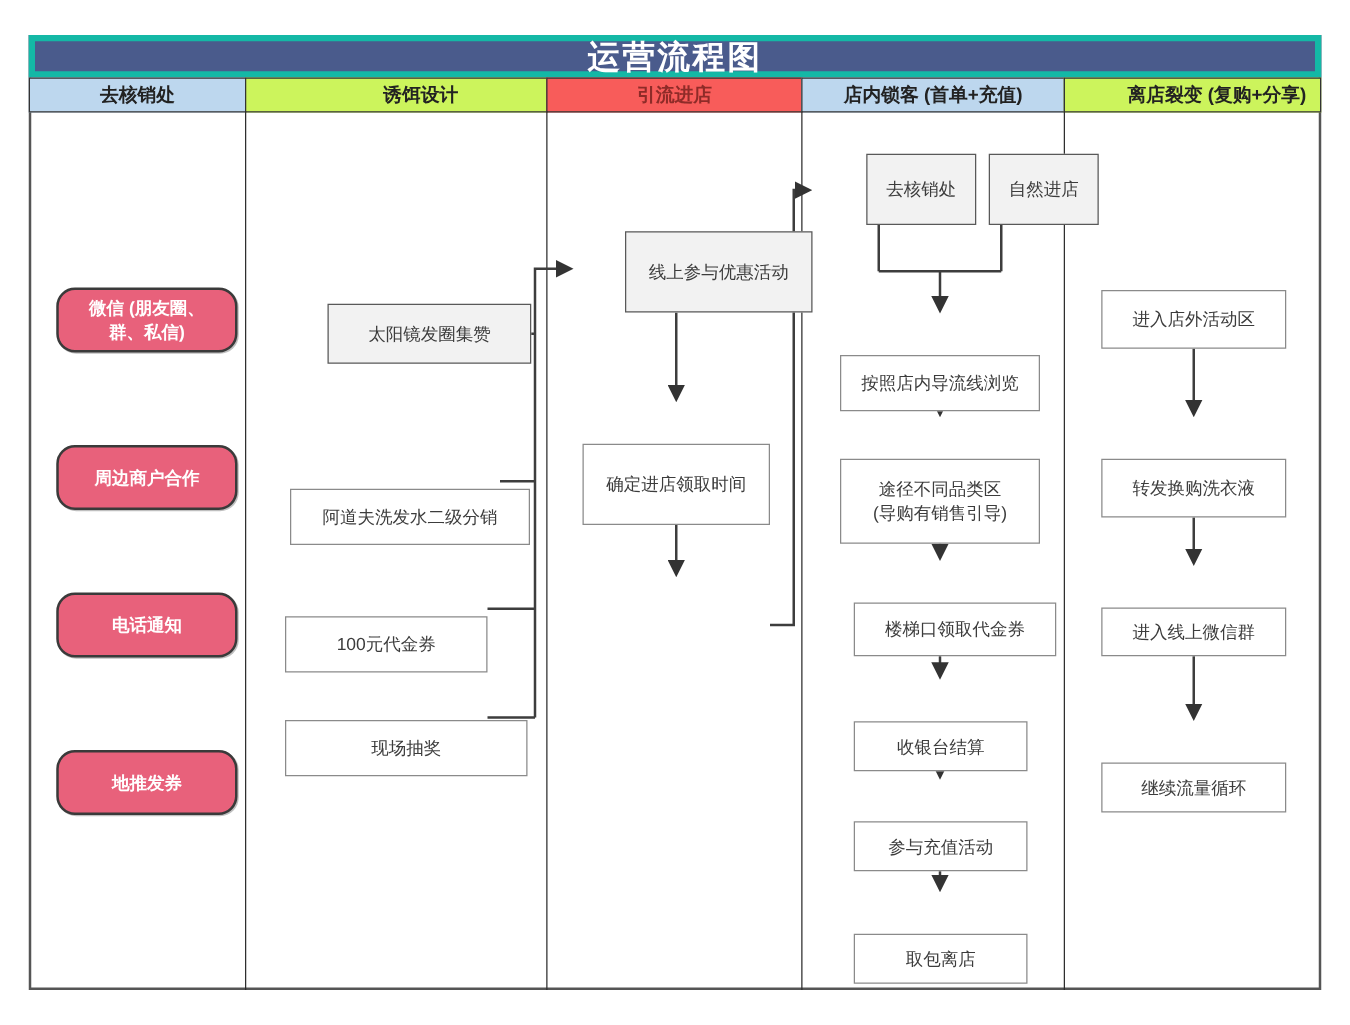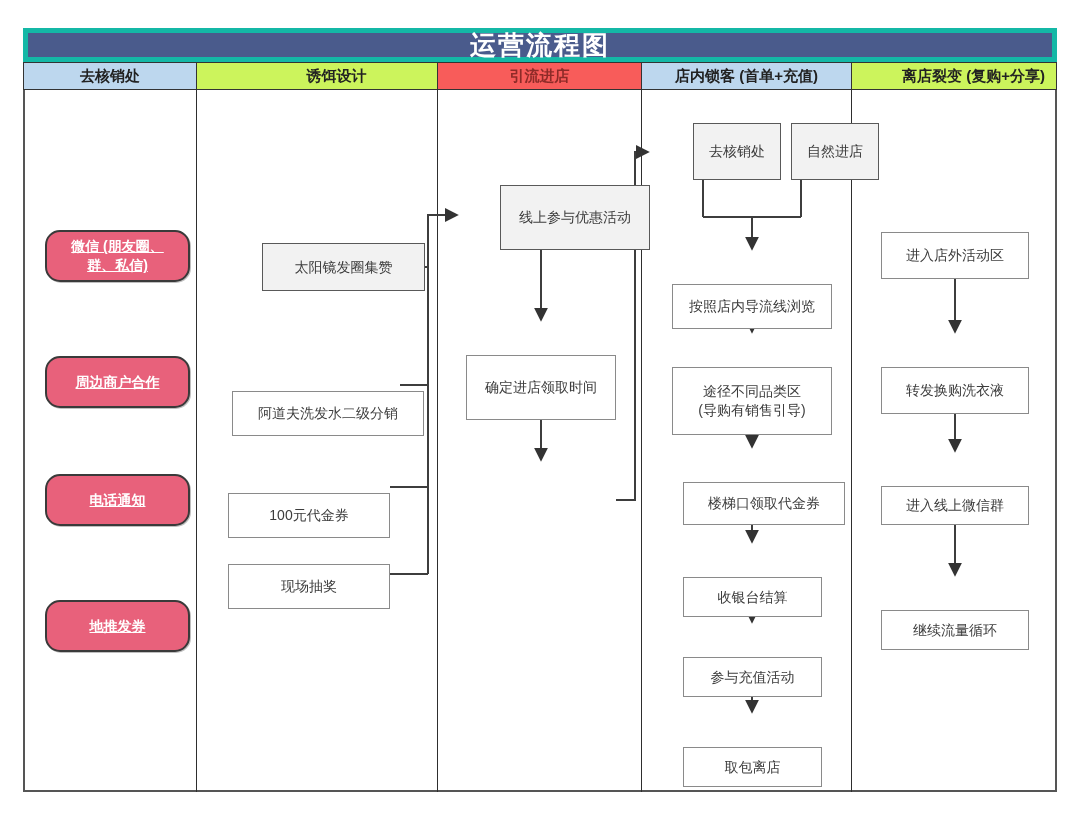--- a/index.html
+++ b/index.html
@@ -36,21 +36,20 @@
   .node{
     display:flex;align-items:center;justify-content:center;text-align:center;
     font-size:14px;color:#3c3c3c;white-space:pre-line;line-height:1.35;
     padding:2px;
   }
   .pill{
     background:var(--pink-node,#E8617B);
     border:2px solid #3a3a3a;border-radius:15px;
     color:#fff;font-weight:bold;
     box-shadow:1px 1px 0 rgba(0,0,0,0.25);
-    text-decoration:underline;
   }
   .graybox{background:var(--gray-node,#F2F2F2);border:1px solid #595959;margin-left:34px;}
   .whitebox{background:#ffffff;border:1px solid #8a8a8a;margin-top:28px;}
   svg.conn{position:absolute;left:0;top:0;pointer-events:none;}
 </style>
 </head>
 <body>
 
 <div id="canvas">
 
@@ -96,21 +95,21 @@
 
   <div class="abs node pill" style="left:45px;top:230px;width:145px;height:52px">微信 (朋友圈、
 群、私信)</div>
   <div class="abs node pill" style="left:45px;top:356px;width:145px;height:52px">周边商户合作</div>
   <div class="abs node pill" style="left:45px;top:474px;width:145px;height:52px">电话通知</div>
   <div class="abs node pill" style="left:45px;top:600px;width:145px;height:52px">地推发券</div>
 
   <div class="abs node graybox" style="left:228px;top:243px;width:163px;height:48px">太阳镜发圈集赞</div>
   <div class="abs node whitebox" style="left:232px;top:363px;width:192px;height:45px">阿道夫洗发水二级分销</div>
   <div class="abs node whitebox" style="left:228px;top:465px;width:162px;height:45px">100元代金券</div>
-  <div class="abs node whitebox" style="left:228px;top:536px;width:162px;height:45px">现场抽奖</div>
+  <div class="abs node whitebox" style="left:228px;top:548px;width:194px;height:45px">现场抽奖</div>
 
   <div class="abs node graybox" style="left:466px;top:185px;width:150px;height:65px">线上参与优惠活动</div>
   <div class="abs node whitebox" style="left:466px;top:327px;width:150px;height:65px">确定进店领取时间</div>
 
   <div class="abs node graybox" style="left:659px;top:123px;width:88px;height:57px">去核销处</div>
   <div class="abs node graybox" style="left:757px;top:123px;width:88px;height:57px">自然进店</div>
   <div class="abs node whitebox" style="left:672px;top:256px;width:160px;height:45px">按照店内导流线浏览</div>
   <div class="abs node whitebox" style="left:672px;top:339px;width:160px;height:68px">途径不同品类区
 (导购有销售引导)</div>
   <div class="abs node whitebox" style="left:683px;top:454px;width:162px;height:43px">楼梯口领取代金券</div>

